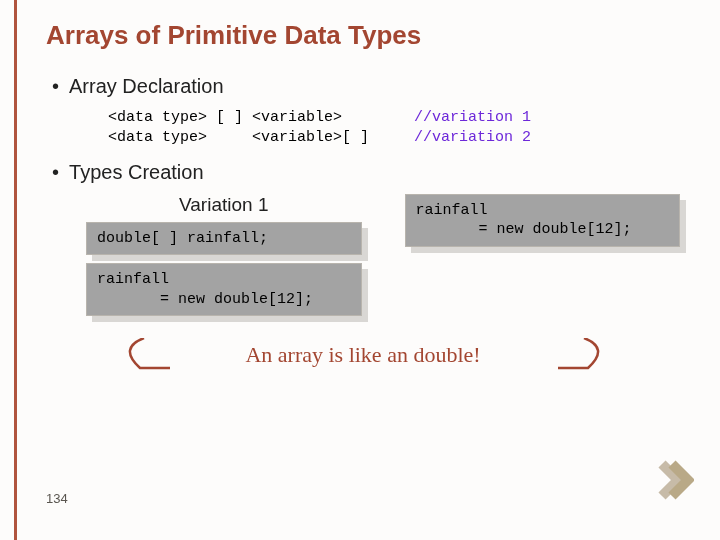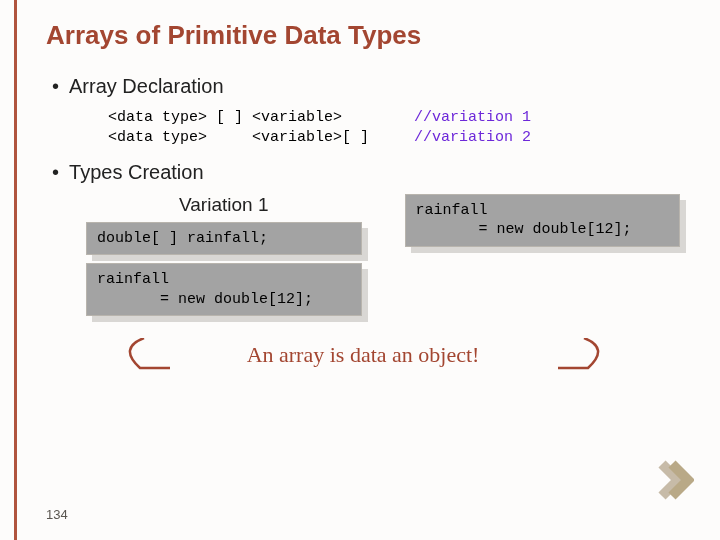--- a/index.html
+++ b/index.html
@@ -96,21 +96,21 @@
   }
   .arrow-left, .arrow-right {
     position: absolute;
     top: 0;
   }
   .arrow-left { left: 64px; }
   .arrow-right { right: 60px; }
   .page-num {
     position: absolute;
     left: 46px;
-    bottom: 18px;
+    bottom: 34px;
     font-size: 13px;
     color: #5a5650;
   }
   .chevron {
     position: absolute;
     right: 26px;
     bottom: 40px;
   }
 </style>
 </head>
@@ -148,21 +148,21 @@
         <div class="box">rainfall
        = new double[12];</div>
       </div>
     </div>
   </div>
 
   <div class="callout-row">
     <svg class="arrow-left" width="70" height="44">
       <path d="M 34 0 Q 8 10 30 30 L 60 30" stroke="#a34631" stroke-width="2.5" fill="none"></path>
     </svg>
-    <div class="callout-text">An array is data an object!</div>
+    <div class="callout-text">An array is like an double!</div>
     <svg class="arrow-right" width="70" height="44">
       <path d="M 34 0 Q 60 10 38 30 L 8 30" stroke="#a34631" stroke-width="2.5" fill="none"></path>
     </svg>
   </div>
 
 </div>
 
 <div class="page-num">134</div>
 
 <svg class="chevron" width="36" height="40">

